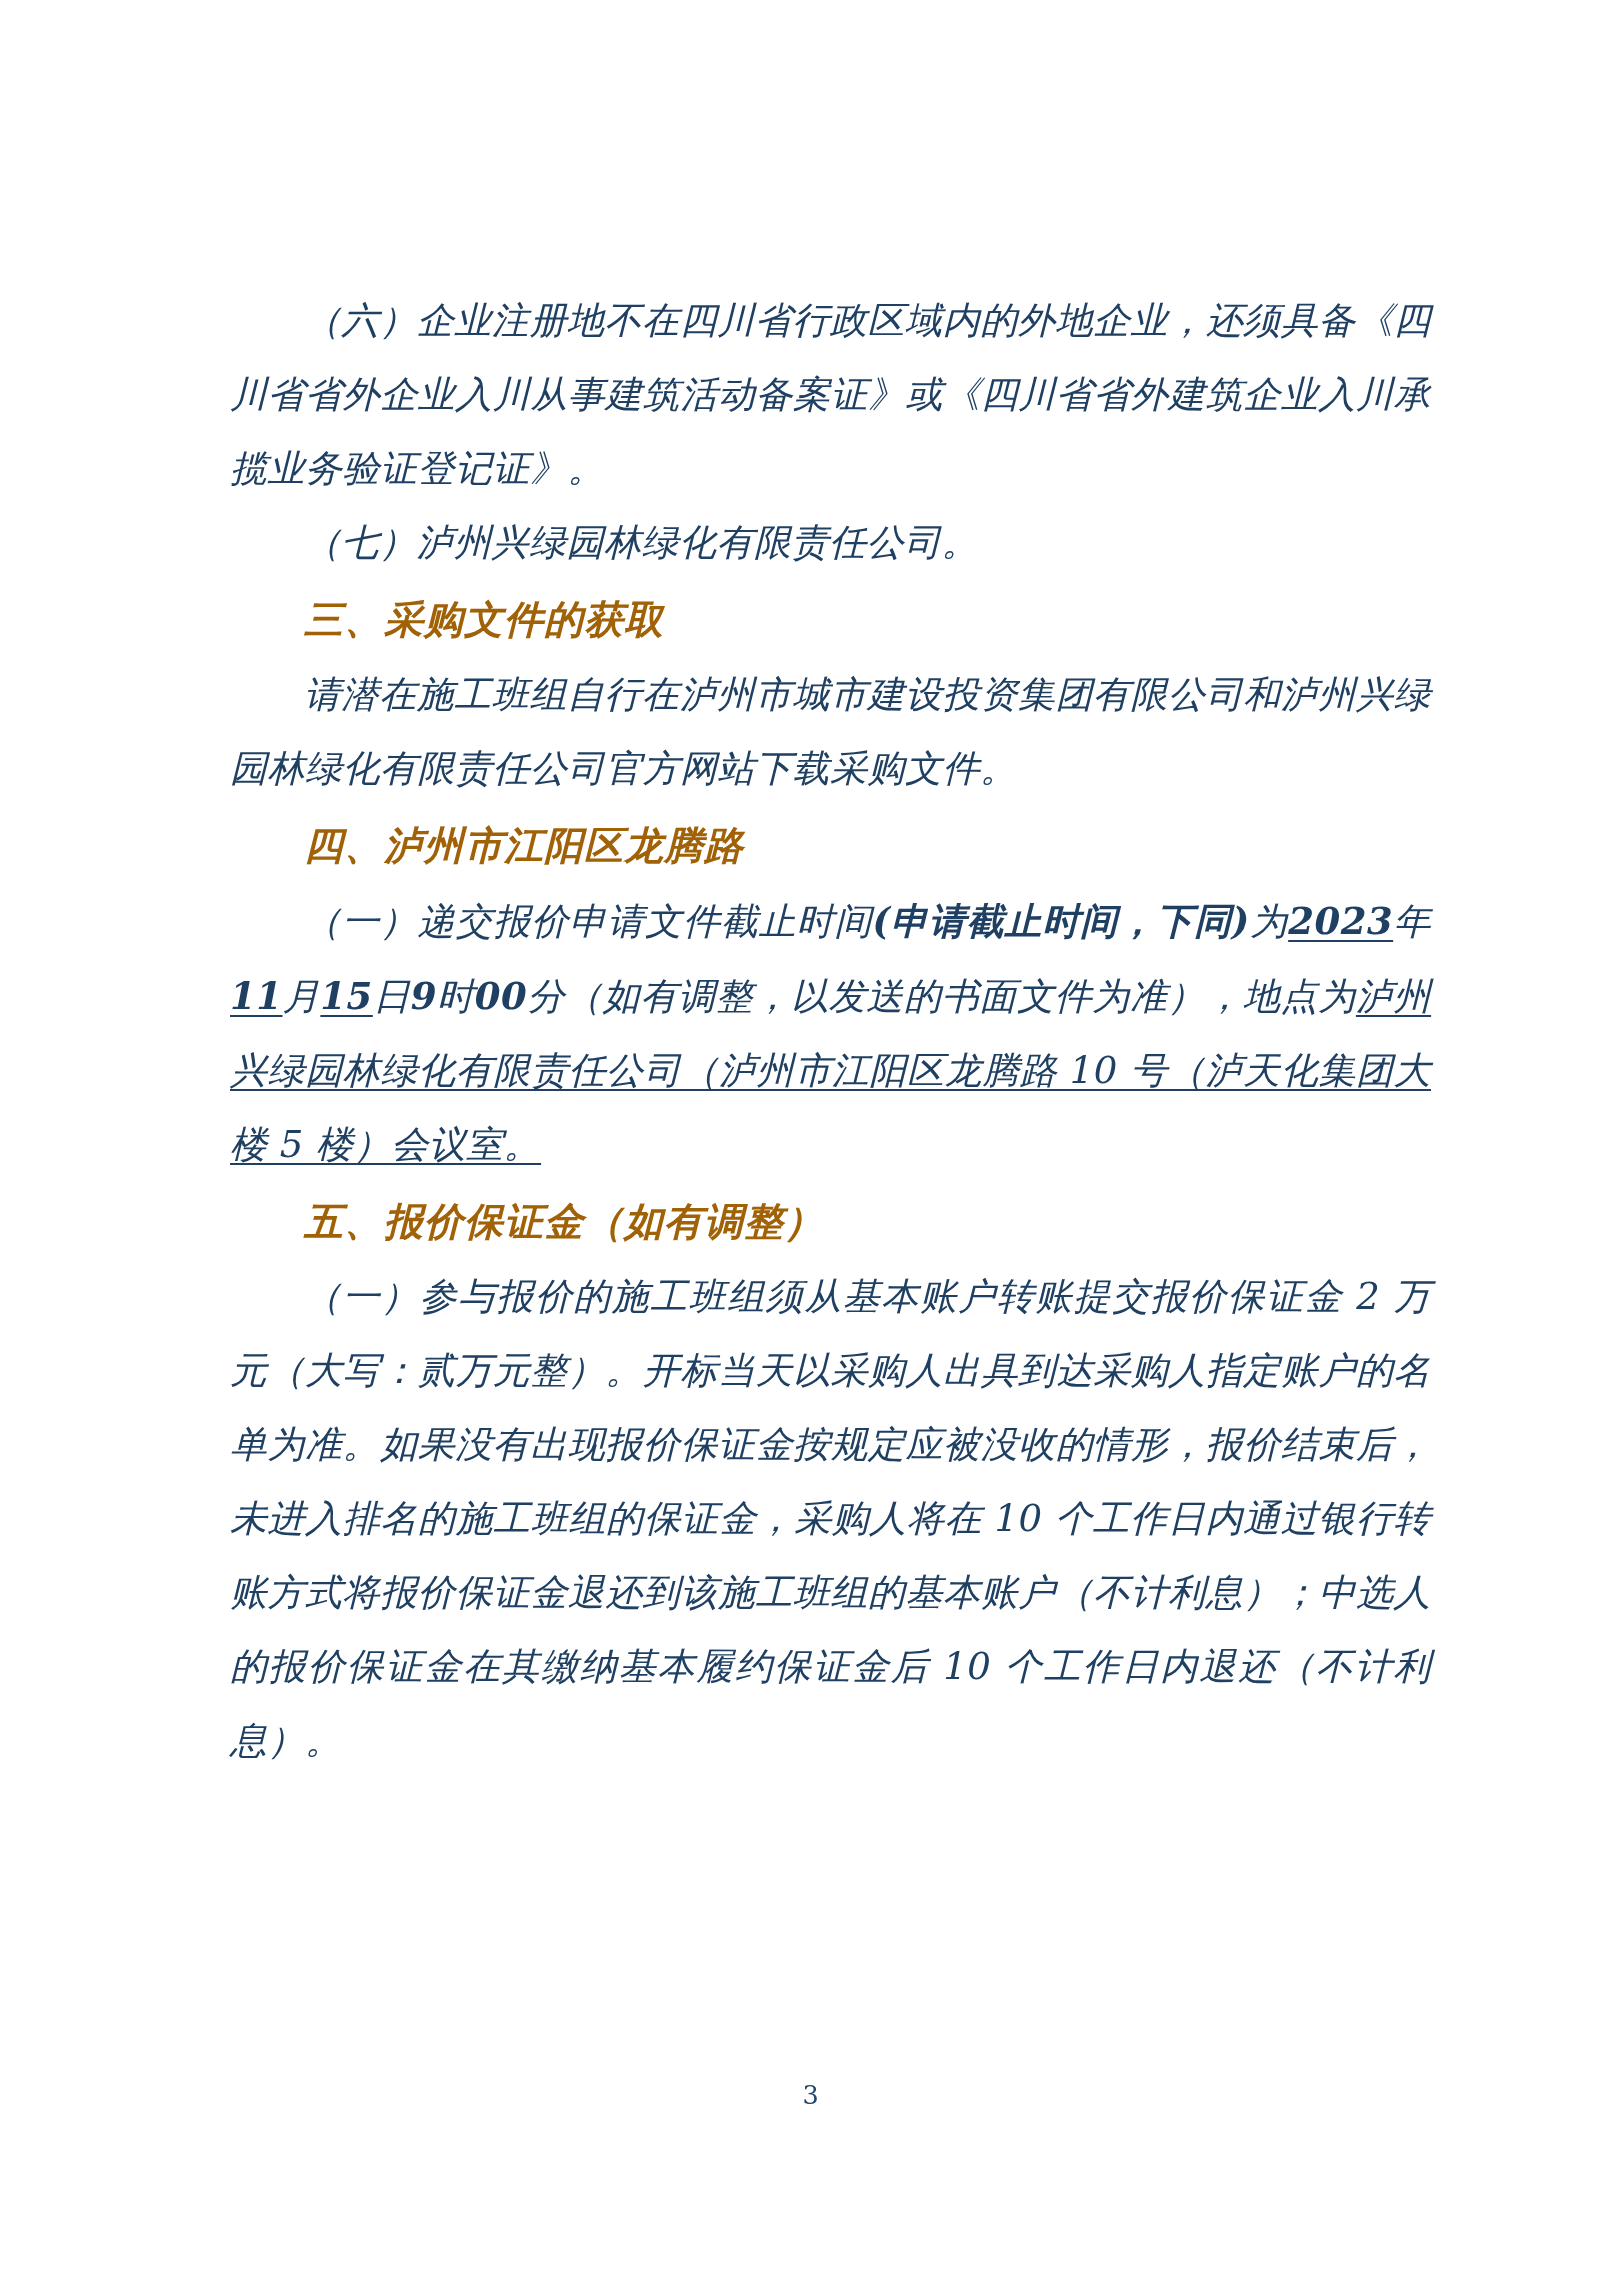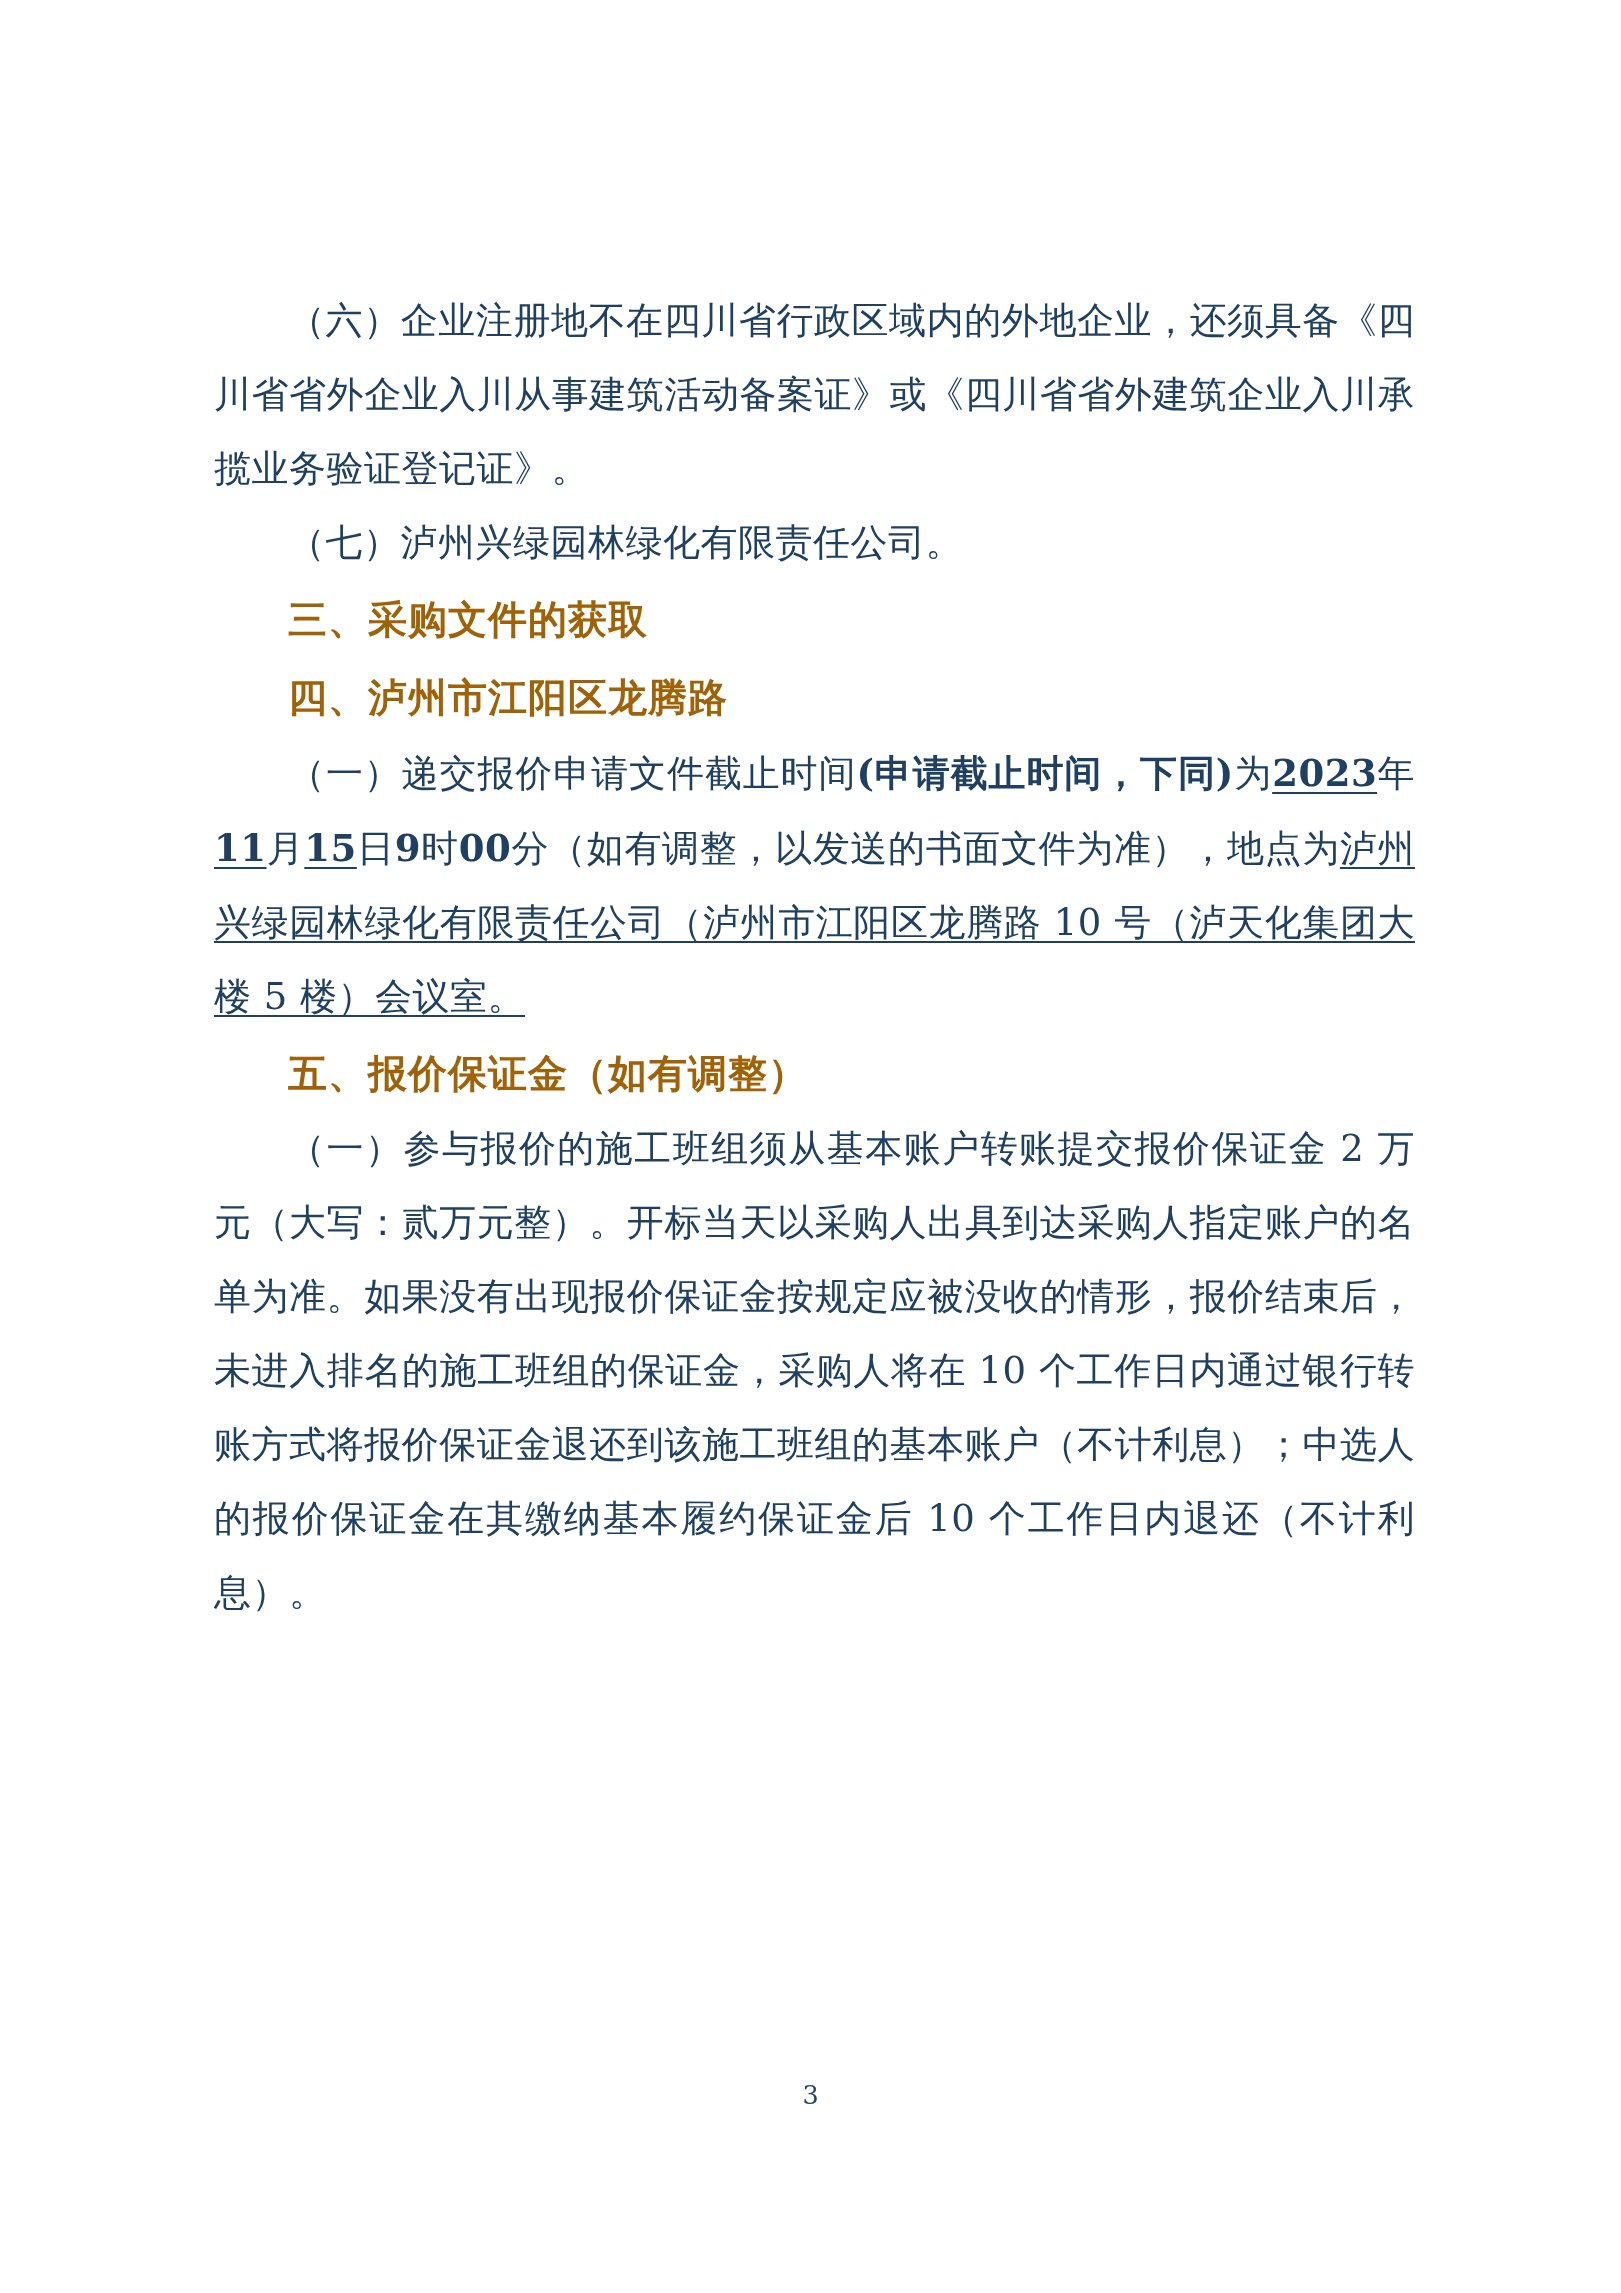--- a/index.html
+++ b/index.html
@@ -18,23 +18,24 @@
   .page {
     position: absolute;
     top: 0; left: 0;
     width: 1621px;
     height: 2294px;
     box-sizing: border-box;
     padding: 0;
   }
   .content {
     position: absolute;
-    left: 214px;
+    left: 230px;
     top: 284px;
     width: 1201px;
+    font-style: italic;
   }
   p {
     margin: 0;
     font-size: 37px;
     line-height: 74px;
     text-align: justify;
     text-justify: inter-ideograph;
     letter-spacing: 0.5px;
     color: #1f4062;
   }
@@ -74,20 +75,21 @@
 
 <div class="page">
   <div class="content">
 
     <p class="indent">（六）企业注册地不在四川省行政区域内的外地企业，还须具备《四川省省外企业入川从事建筑活动备案证》或《四川省省外建筑企业入川承揽业务验证登记证》。</p>
 
     <p class="indent">（七）泸州兴绿园林绿化有限责任公司。</p>
 
     <h2 class="heading">三、采购文件的获取</h2>
 
+    <p class="indent">请潜在施工班组自行在泸州市城市建设投资集团有限公司和泸州兴绿园林绿化有限责任公司官方网站下载采购文件。</p>
 
     <h2 class="heading">四、泸州市江阳区龙腾路</h2>
 
     <p class="indent"><span>（一）递交报价申请文件截止时间</span><span class="bold">(申请截止时间，下同)</span><span>为</span><span class="u bold">2023</span><span>年</span><span class="u bold">11</span><span>月</span><span class="u bold">15</span><span>日</span><span class="bold">9</span><span>时</span><span class="bold">00</span><span>分</span><span>（如有调整，以发送的书面文件为准），地点为</span><span class="u">泸州兴绿园林绿化有限责任公司（泸州市江阳区龙腾路 10 号（泸天化集团大楼 5 楼）会议室。</span></p>
 
 
     <h2 class="heading">五、报价保证金（如有调整）</h2>
 
     <p class="indent">（一）参与报价的施工班组须从基本账户转账提交报价保证金 2 万元（大写：贰万元整）。开标当天以采购人出具到达采购人指定账户的名单为准。如果没有出现报价保证金按规定应被没收的情形，报价结束后，未进入排名的施工班组的保证金，采购人将在 10 个工作日内通过银行转账方式将报价保证金退还到该施工班组的基本账户（不计利息）；中选人的报价保证金在其缴纳基本履约保证金后 10 个工作日内退还（不计利息）。</p>
 

